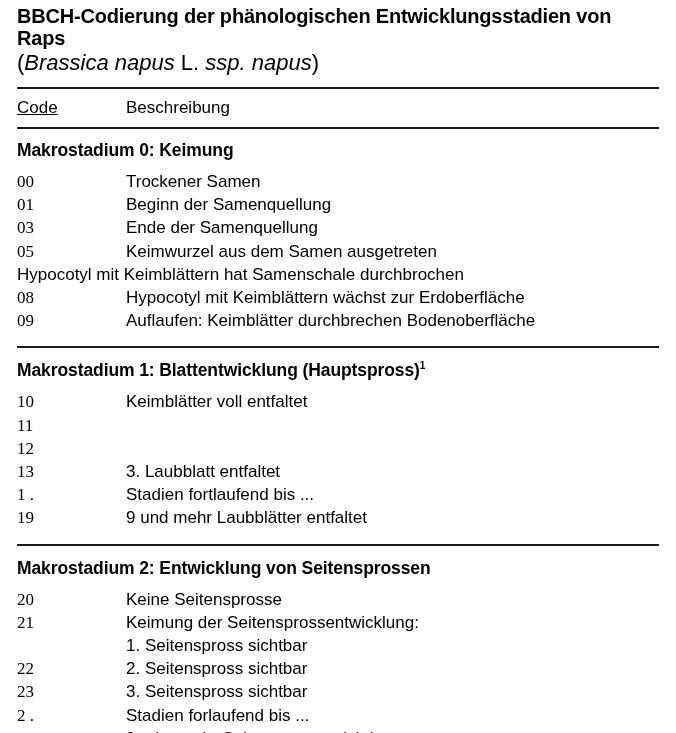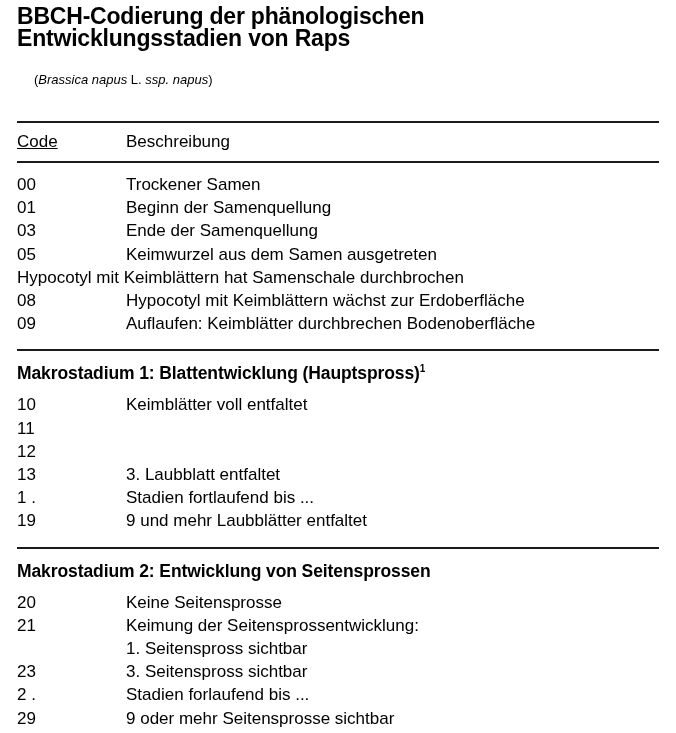--- a/index.html
+++ b/index.html
@@ -19,30 +19,30 @@
     width: 676px;
     height: 733px;
     box-sizing: border-box;
     padding: 0 17px;
   }
 
   
   .doc-title {
     margin: 0;
     padding-top: 5px;
-    font-size: 23px;
+    font-size: 20px;
     font-weight: bold;
     line-height: 22px;
     letter-spacing: -0.2px;
     width: 625px;
   }
   .doc-subtitle {
-    margin: 17px;
+    margin: 0;
     padding-top: 3px;
-    font-size: 13px;
+    font-size: 22px;
     line-height: 22px;
   }
   .doc-subtitle .ital { font-style: italic; }
   .doc-subtitle .upr  { font-style: normal; }
 
   
   .rule {
     height: 0;
     border: 0;
     border-top: 2px solid #1a1a1a;
@@ -84,20 +84,21 @@
   .rows { }
   .row {
     display: flex;
     font-size: 17px;
     line-height: 23.2px;
     white-space: nowrap;
   }
   .row .c-code {
     width: 109px;
     flex: 0 0 109px;
+    font-family: Liberation Serif, serif;
   }
   .row .c-desc { flex: 1 1 auto; }
   .row.continuation .c-code { visibility: hidden; }
 
   .sec-gap { height: 14px; }
   .sec-gap-small { height: 11px; }
 </style>
 </head>
 <body>
 
@@ -117,20 +118,21 @@
     <span class="c-code">Code</span>
     <span class="c-desc">Beschreibung</span>
   </div>
 
   <div class="sp-before-rule-2"></div>
   <hr class="rule thin">
   <div class="sp-after-rule-2"></div>
 
   <div id="sections">
       <div class="section">
+        <h2 class="section-head"><span>Makrostadium 0: Keimung</span></h2>
         <div class="rows">
           <div class="row">
             <span class="c-code">00</span>
             <span class="c-desc">Trockener Samen</span>
           </div>
           <div class="row">
             <span class="c-code">01</span>
             <span class="c-desc">Beginn der Samenquellung</span>
           </div>
           <div class="row">
@@ -196,20 +198,24 @@
           </div>
           <div class="row">
             <span class="c-code">21</span>
             <span class="c-desc">Keimung der Seitensprossentwicklung:</span>
           </div>
           <div class="row continuation">
             <span class="c-code"></span>
             <span class="c-desc">1. Seitenspross sichtbar</span>
           </div>
           <div class="row">
+            <span class="c-code">22</span>
+            <span class="c-desc">2. Seitenspross sichtbar</span>
+          </div>
+          <div class="row">
             <span class="c-code">23</span>
             <span class="c-desc">3. Seitenspross sichtbar</span>
           </div>
           <div class="row">
             <span class="c-code">2 .</span>
             <span class="c-desc">Stadien forlaufend bis ...</span>
           </div>
           <div class="row">
             <span class="c-code">29</span>
             <span class="c-desc">9 oder mehr Seitensprosse sichtbar</span>

